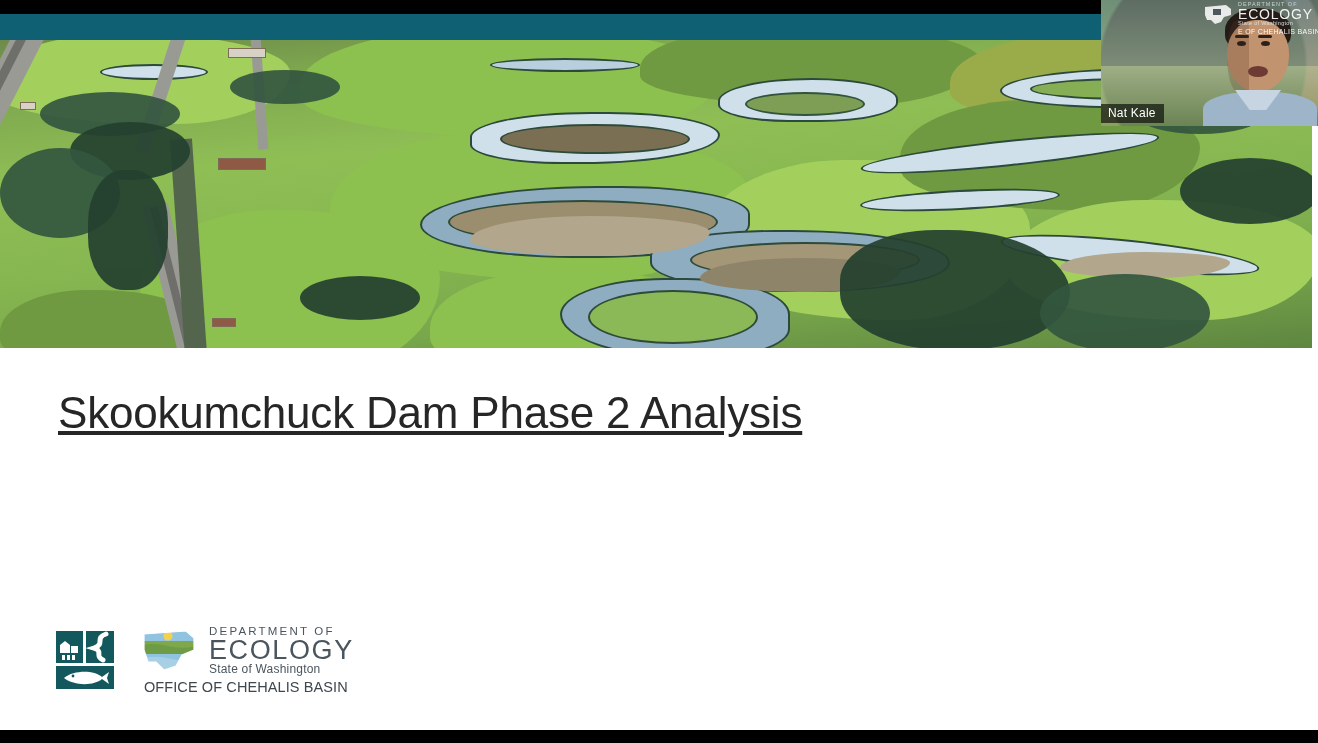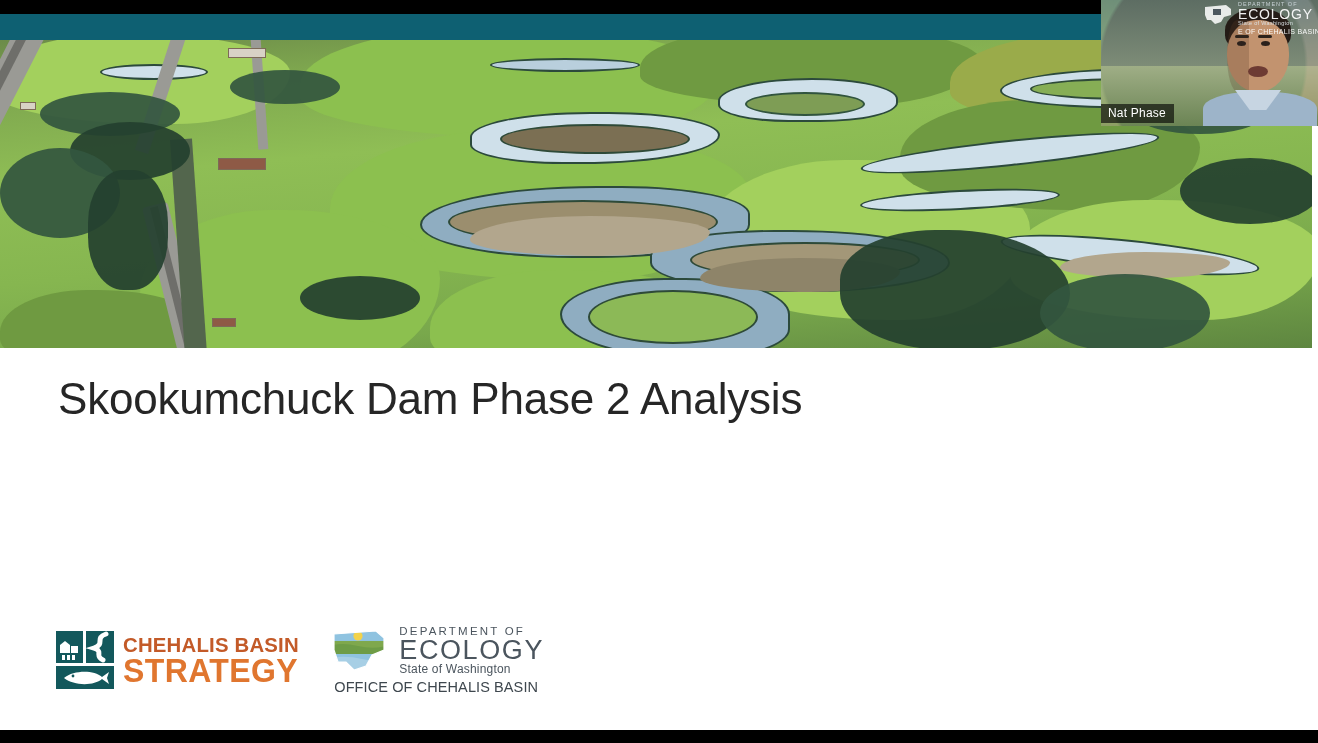--- a/index.html
+++ b/index.html
@@ -34,22 +34,22 @@
   
   .hw{position:absolute;background:#9a9a95;}
   .hw.dark{background:#6e6e6a;}
   
   .veg{position:absolute;background:#33563f;border-radius:50%;opacity:.92;}
   .veg.d{background:#24402f;}
   .bld{position:absolute;background:#d8d2c6;border:1px solid #7d6a57;box-sizing:border-box;}
   .bld.roof{background:#8e5a46;}
 
   
-  .title{position:absolute;left:58px;top:334px;font-size:44px;color:#262626;letter-spacing:-.2px;
-         font-weight:400;white-space:nowrap;}
+  .title{position:absolute;left:58px;top:348px;font-size:44px;color:#262626;letter-spacing:-.2px;
+         font-weight:400;white-space:nowrap;text-decoration:underline;}
   .date{position:absolute;left:58px;top:504px;font-size:38px;color:#3a4550;font-weight:400;white-space:nowrap;}
 
   
   .logos{position:absolute;left:56px;top:586px;display:flex;align-items:center;gap:24px;}
 
   
   .cbs{display:flex;align-items:center;gap:9px;}
   .cbs-mark{position:relative;width:58px;height:58px;}
   .cbs-mark .cell{position:absolute;background:#13585c;}
   .cbs-mark .c1{left:0;top:0;width:27px;height:32px;}
@@ -207,24 +207,20 @@
               <path d="M20 3 C8 7, 20 13, 8 17 C18 20, 8 25, 17 29" stroke="#fff" stroke-width="5" fill="none" stroke-linecap="round"></path>
             </svg>
           </div>
           <div class="cell c3">
             <svg width="58" height="23" viewBox="0 0 58 23">
               <path d="M8 12 C18 4, 38 4, 46 11 L53 6 L51 12 L53 18 L46 13 C38 20, 18 20, 8 12 Z" fill="#fff"></path>
               <circle cx="17" cy="10" r="1.4" fill="#13585c"></circle>
             </svg>
           </div>
         </div>
-        <div class="cbs-words">
-          <div class="l1">CHEHALIS BASIN</div>
-          <div class="l2">STRATEGY</div>
-        </div>
       </div>
 
       <div class="eco">
         <div class="eco-row">
           <div class="eco-mark">
             <svg width="62" height="46" viewBox="0 0 62 46">
               <defs>
                 <clipPath id="wa">
                   <path d="M6 6 L48 3 L56 10 L56 22 L44 27 L38 38 L26 42 L18 34 L10 34 L6 22 Z"></path>
                 </clipPath>
@@ -278,17 +274,17 @@
           <path d="M3 4 L24 2 L29 6 L29 12 L22 14 L19 19 L13 21 L9 17 L5 17 L3 12 Z" fill="#ffffff" opacity=".92"></path>
           <rect x="11" y="6" width="8" height="6" fill="#4b555e"></rect>
         </svg>
       </div>
       <div class="w0">DEPARTMENT OF</div>
       <div class="w1">ECOLOGY</div>
       <div class="w2">State of Washington</div>
       <div class="w3">E OF CHEHALIS BASIN</div>
     </div>
 
-    <div class="vname">Nat Phase</div>
+    <div class="vname">Nat Kale</div>
   </div>
 
   <div class="bottomblack"></div>
 </div>
 
 </body></html>

